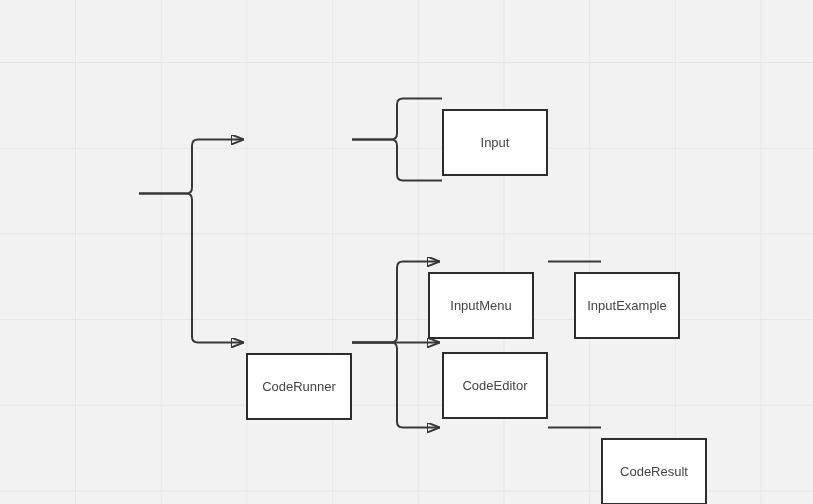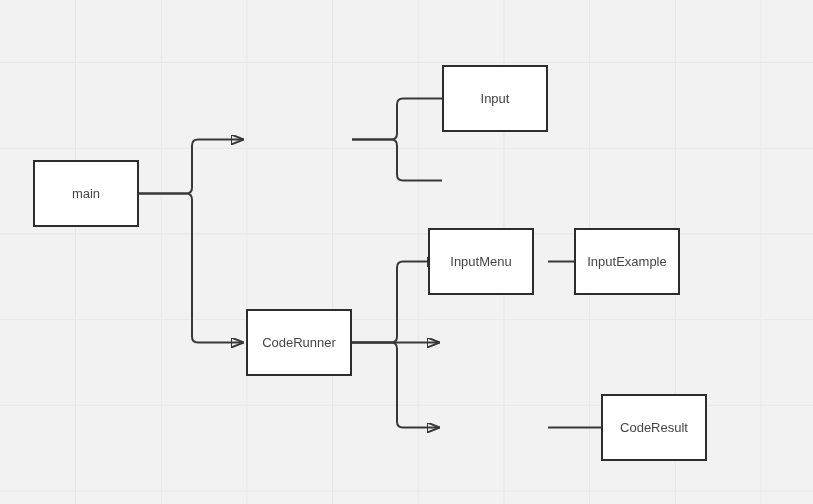--- a/index.html
+++ b/index.html
@@ -41,20 +41,21 @@
     box-sizing: border-box;
     background: #ffffff;
     border: 2px solid #2d2d2d;
     display: flex;
     align-items: center;
     justify-content: center;
     font-size: 13px;
     color: #454545;
     white-space: nowrap;
     cursor: default;
+    margin-top: 44px;
   }
 </style>
 </head>
 <body>
 
 <div class="canvas">
 
   <svg class="edges" width="813" height="504" viewBox="0 0 813 504" xmlns="http://www.w3.org/2000/svg">
     <defs>
       <marker id="arrow" viewBox="0 0 13 10" refX="13" refY="5" markerWidth="13" markerHeight="10" markerUnits="userSpaceOnUse" orient="auto">
@@ -66,29 +67,29 @@
     <path d="M139,193.5 H186 Q192,193.5 192,199.5 V336.5 Q192,342.5 198,342.5 H244" marker-end="url(#arrow)"></path>
     <path d="M352,139.5 H391 Q397,139.5 397,133.5 V104.5 Q397,98.5 403,98.5 H442"></path>
     <path d="M352,139.5 H391 Q397,139.5 397,145.5 V174.5 Q397,180.5 403,180.5 H442"></path>
     <path d="M352,342.5 H391 Q397,342.5 397,336.5 V267.5 Q397,261.5 403,261.5 H440" marker-end="url(#arrow)"></path>
     <path d="M352,342.5 H440" marker-end="url(#arrow)"></path>
     <path d="M352,342.5 H391 Q397,342.5 397,348.5 V421.5 Q397,427.5 403,427.5 H440" marker-end="url(#arrow)"></path>
     <path d="M548,261.5 H601"></path>
     <path d="M548,427.5 H601"></path>
   </svg>
 
-  <div class="node" style="left:33px;  top:160px">main</div>
 
 
   <div class="node" style="left:442px; top:65px">Input</div>
 
 
   <div class="node" style="left:428px; top:228px">InputMenu</div>
 
   <div class="node" style="left:574px; top:228px">InputExample</div>
 
   <div class="node" style="left:246px; top:309px">CodeRunner</div>
 
+  <div class="node" style="left:442px; top:308px">CodeEditor</div>
 
 
   <div class="node" style="left:601px; top:394px">CodeResult</div>
 
 </div>
 
 </body></html>

